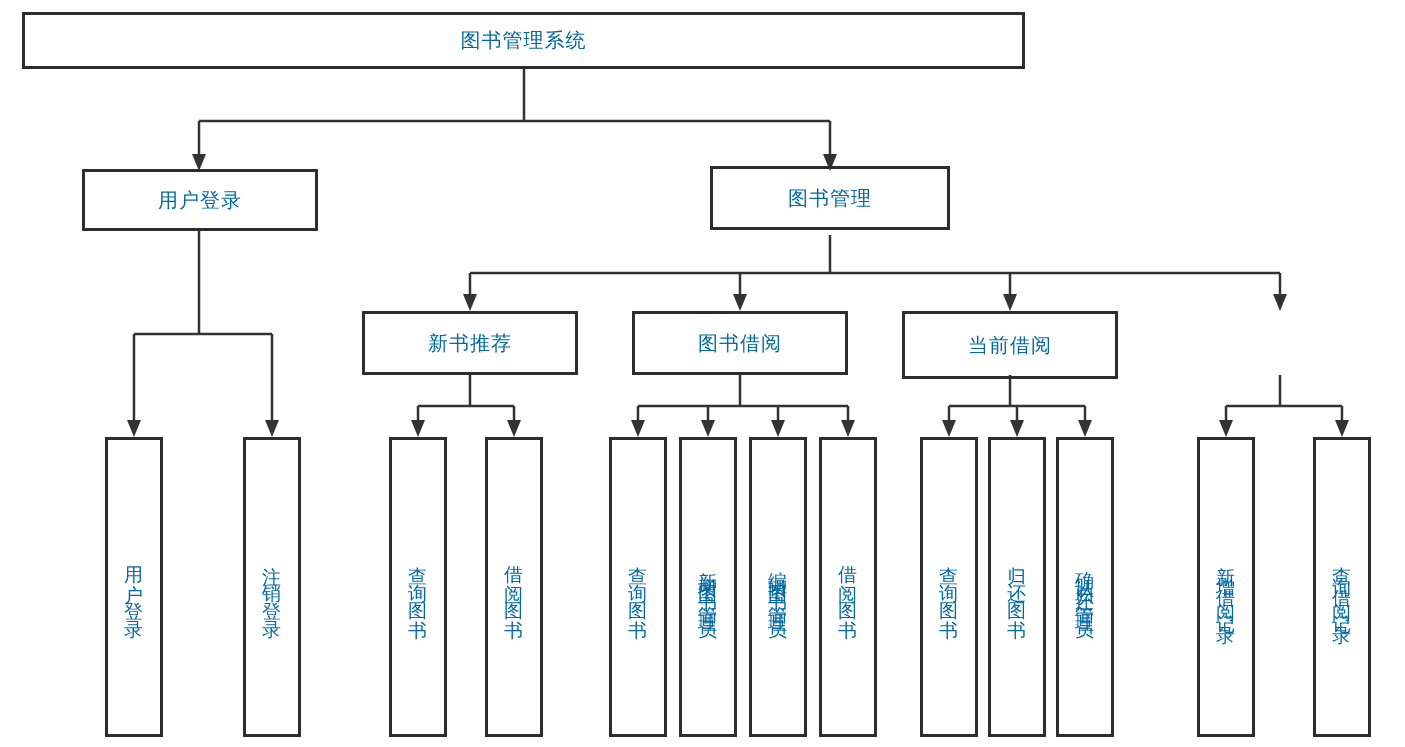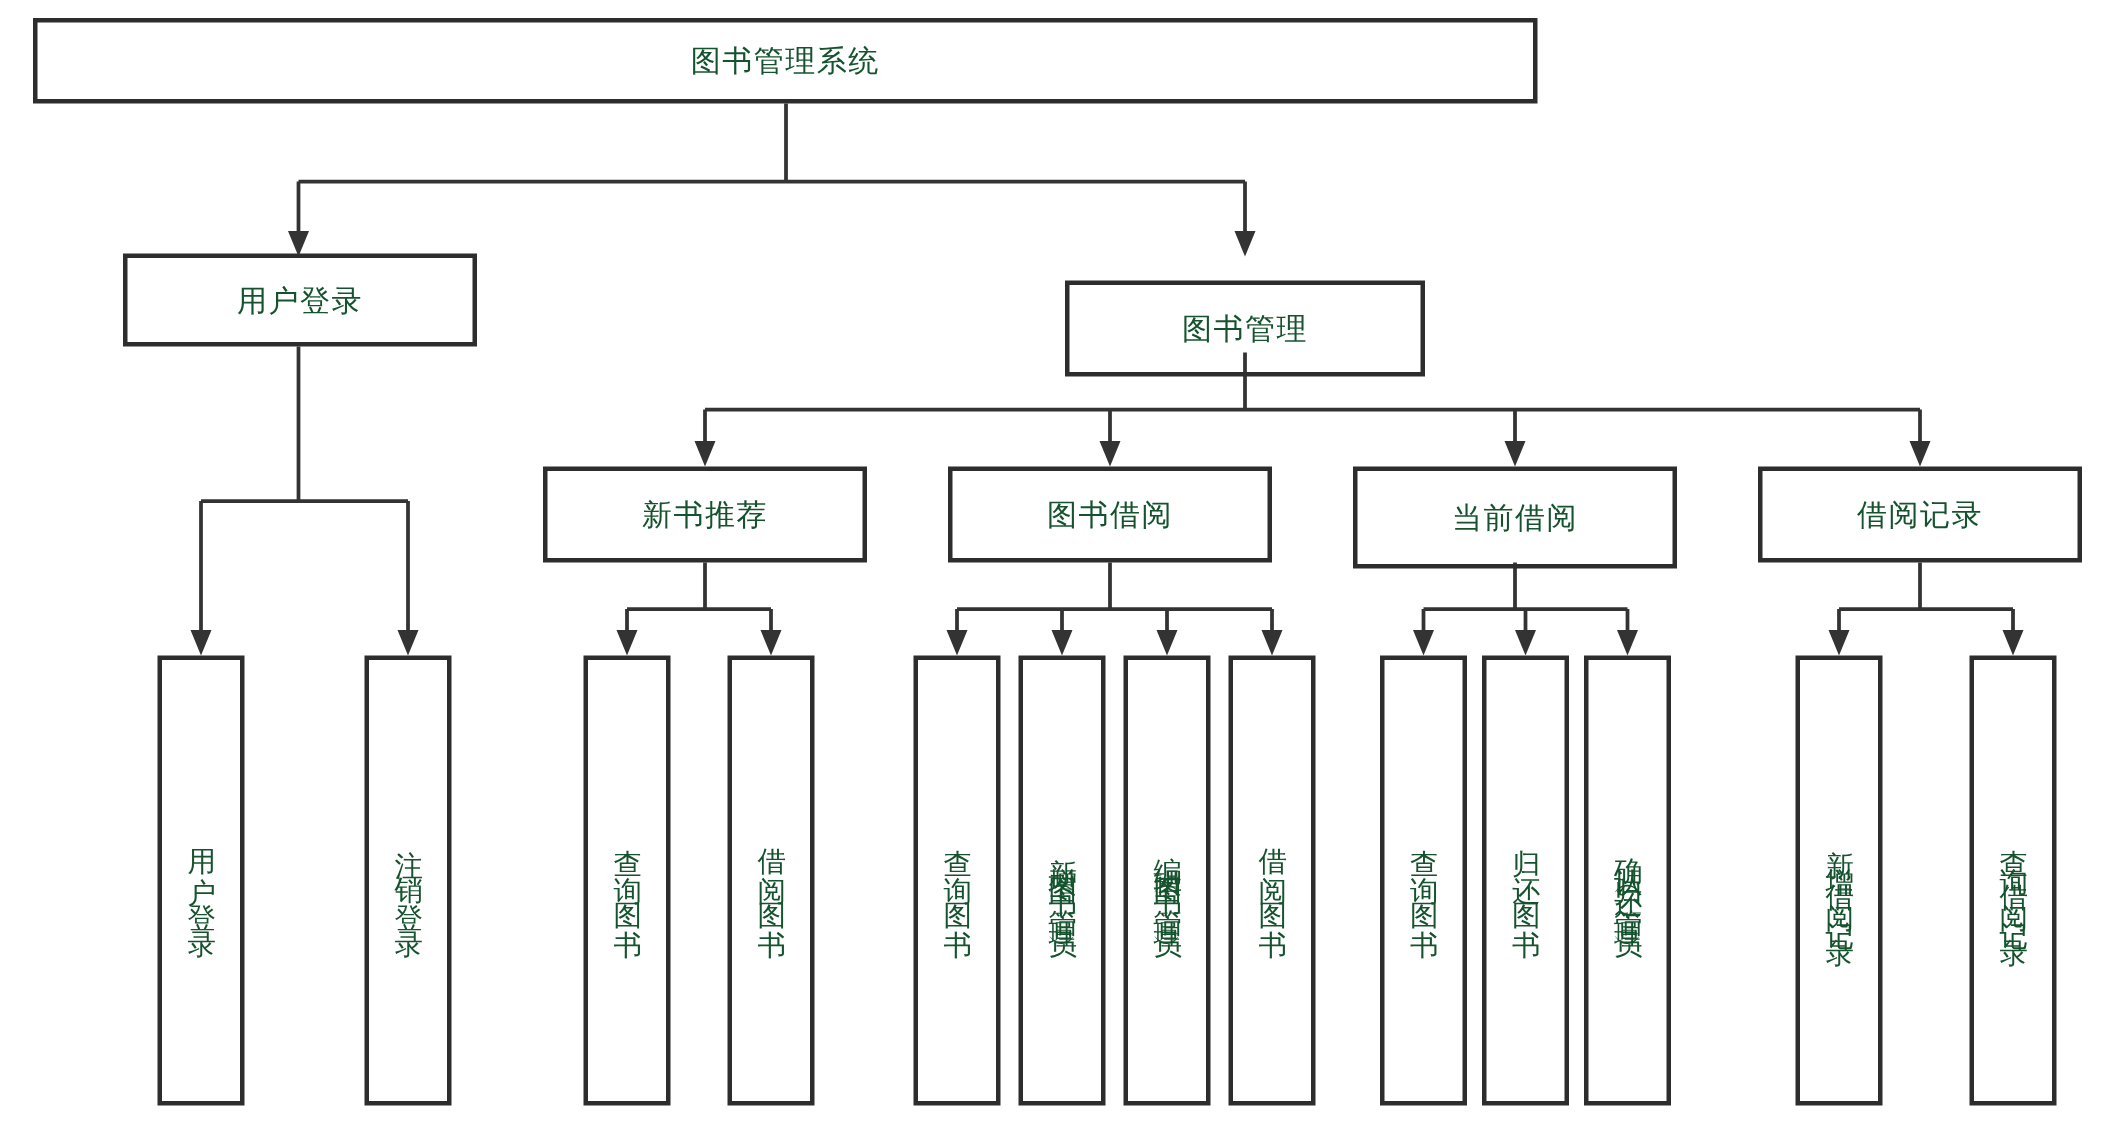--- a/index.html
+++ b/index.html
@@ -20,21 +20,21 @@
     position: absolute;
     left: 0;
     top: 0;
     z-index: 1;
   }
   .node {
     position: absolute;
     box-sizing: border-box;
     border: 2px solid #2d2d2d;
     background: transparent;
-    color: #14532d;
+    color: #0369a1;
     display: flex;
     align-items: center;
     justify-content: center;
     z-index: 2;
   }
   .root-box {
     border-width: 3px;
   }
   .branch-box, .root-box, .section-box {
     border-width: 3px;
@@ -106,35 +106,32 @@
     </g>
   </svg>
 
   <div class="node root-box" style="left:22px; top:12px; width:1003px; height:57px;">
     <span class="hlabel">图书管理系统</span>
   </div>
 
   <div class="node branch-box" style="left:82px; top:169px; width:236px; height:62px;">
     <span class="hlabel">用户登录</span>
   </div>
-  <div class="node branch-box" style="left:710px; top:187px; width:240px; height:64px;">
+  <div class="node branch-box" style="left:710px; top:166px; width:240px; height:64px;">
     <span class="hlabel">图书管理</span>
   </div>
 
   <div class="node section-box" style="left:362px; top:311px; width:216px; height:64px;">
     <span class="hlabel">新书推荐</span>
   </div>
   <div class="node section-box" style="left:632px; top:311px; width:216px; height:64px;">
     <span class="hlabel">图书借阅</span>
   </div>
   <div class="node section-box" style="left:902px; top:311px; width:216px; height:68px;">
     <span class="hlabel">当前借阅</span>
-  </div>
-  <div class="node section-box" style="left:1172px; top:311px; width:216px; height:64px;">
-    <span class="hlabel">借阅记录</span>
   </div>
 
   <div class="node leaf" style="left:105px; top:437px; width:58px; height:300px;">
     <span class="vlabel ls-wide">用户登录</span>
   </div>
   <div class="node leaf" style="left:243px; top:437px; width:58px; height:300px;">
     <span class="vlabel ls-wide">注销登录</span>
   </div>
 
   <div class="node leaf" style="left:389px; top:437px; width:58px; height:300px;">

